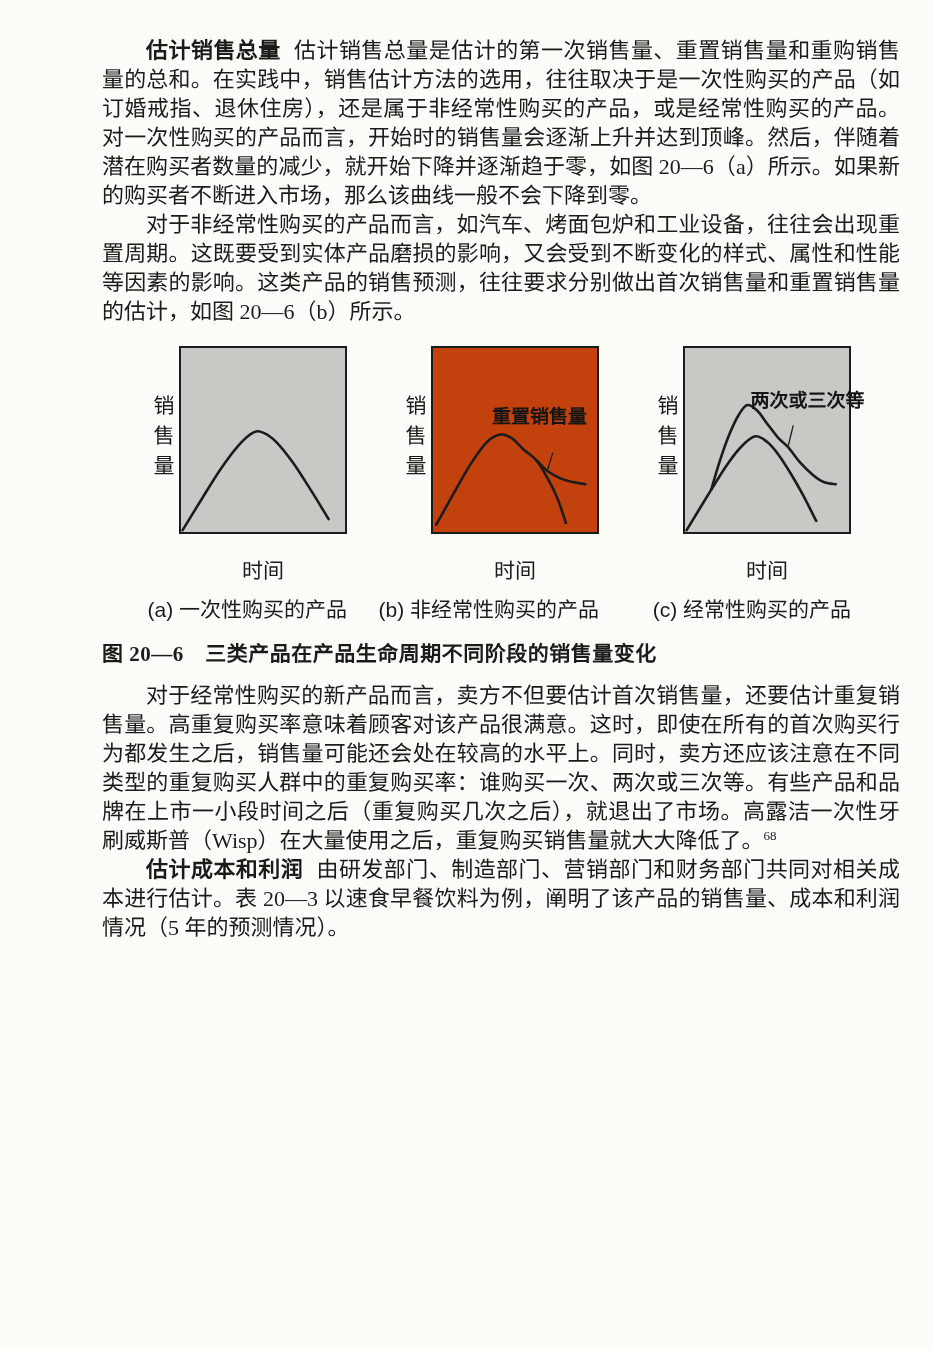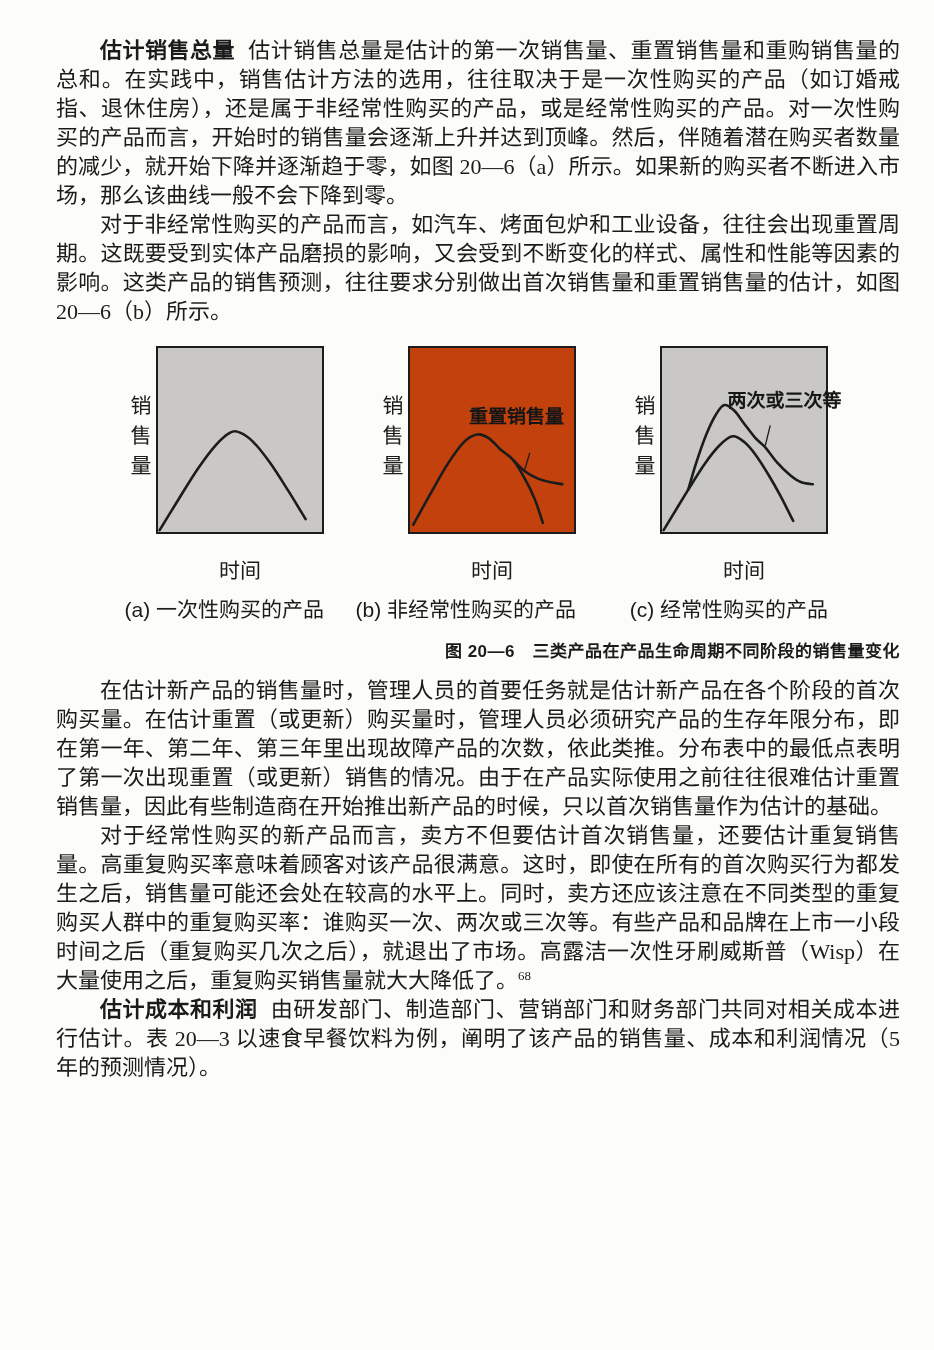--- a/index.html
+++ b/index.html
@@ -3,21 +3,21 @@
 <meta charset="utf-8">
 <style>
   html, body { margin: 0; padding: 0; }
   body { background: #e8e8e6; }
   .page {
     position: relative;
     width: 934px;
     height: 1350px;
     margin: 0 auto;
     box-sizing: border-box;
-    padding: 36px 34px 0 56px;
+    padding: 36px 34px 0 102px;
     background: #fcfcf9;
     overflow: hidden;
     color: #1b1b1b;
     font-family: "Liberation Serif", "DejaVu Serif", serif;
   }
   p.body-para {
     margin: 0;
     font-size: 22px;
     line-height: 29px;
     text-align: justify;
@@ -93,23 +93,23 @@
     display: flex;
     justify-content: flex-end;
     margin-top: 9px;
   }
   .panel-caption span {
     white-space: nowrap;
     font-family: "Liberation Sans", "DejaVu Sans", sans-serif;
     font-size: 21px;
   }
   figcaption.fig-caption {
-    text-align: right;
-    font-family: Liberation Sans, sans-serif;
-    font-size: 17px;
+    text-align: left;
+    font-family: Liberation Serif, serif;
+    font-size: 21px;
     font-weight: bold;
     margin-top: 14px;
     letter-spacing: 0.5px;
   }
 </style>
 </head>
 <body>
 
 <div class="page">
 
@@ -169,19 +169,18 @@
         <div class="x-label">时间</div>
         <div class="panel-caption">
             <span>(c) 经常性购买的产品</span>
           </div>
       </div>
 
     </div>
     <figcaption class="fig-caption">图 20—6　三类产品在产品生命周期不同阶段的销售量变化</figcaption>
   </figure>
 
-  <p class="body-para">在估计新产品的销售量时，管理人员的首要任务就是估计新产品在各个阶段的首次购买量。在估计重置（或更新）购买量时，管理人员必须研究产品的生存年限分布，即在第一年、第二年、第三年里出现故障产品的次数，依此类推。分布表中的最低点表明了第一次出现重置（或更新）销售的情况。由于在产品实际使用之前往往很难估计重置销售量，因此有些制造商在开始推出新产品的时候，只以首次销售量作为估计的基础。</p>
 
   <p class="body-para"><span>对于经常性购买的新产品而言，卖方不但要估计首次销售量，还要估计重复销售量。高重复购买率意味着顾客对该产品很满意。这时，即使在所有的首次购买行为都发生之后，销售量可能还会处在较高的水平上。同时，卖方还应该注意在不同类型的重复购买人群中的重复购买率：谁购买一次、两次或三次等。有些产品和品牌在上市一小段时间之后（重复购买几次之后），就退出了市场。高露洁一次性牙刷威斯普（Wisp）在大量使用之后，重复购买销售量就大大降低了。</span><sup class="foot-ref">68</sup></p>
 
   <p class="body-para"><b class="lead">估计成本和利润</b><span>由研发部门、制造部门、营销部门和财务部门共同对相关成本进行估计。表 20—3 以速食早餐饮料为例，阐明了该产品的销售量、成本和利润情况（5 年的预测情况）。</span></p>
 
 </div>
 
 </body></html>

